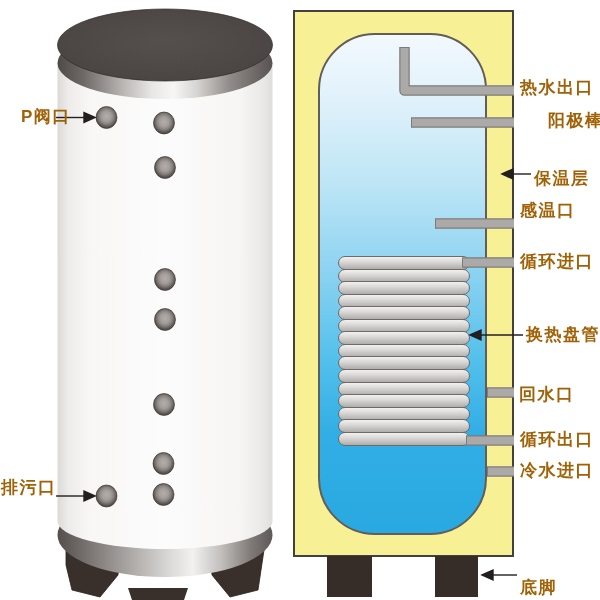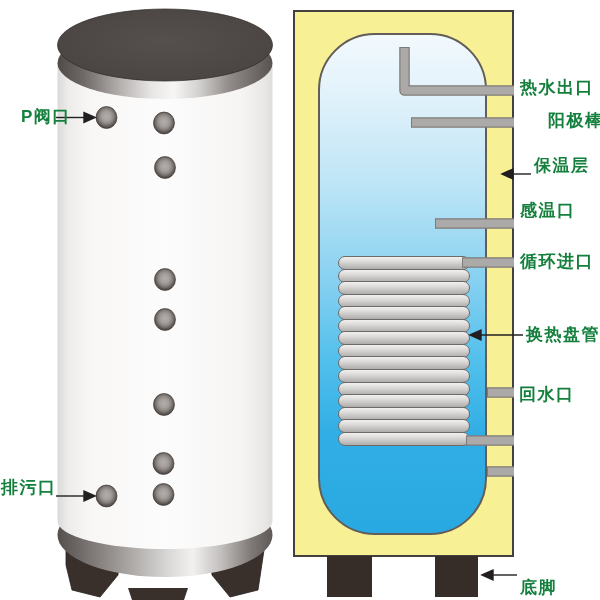--- a/index.html
+++ b/index.html
@@ -26,21 +26,21 @@
     background:linear-gradient(180deg,#F2F1F0 0%,#DBD9D8 40%,#AFADAC 100%);
   }
   .foot-r{position:absolute;top:556px;height:41px;background:#362D29;}
   .foot-r.f1{left:327px;width:45px;}
   .foot-r.f2{left:435px;width:43px;}
   
   .art{position:absolute;left:0;top:0;width:600px;height:600px;pointer-events:none;}
   
   .lbl{
     position:absolute;font-size:17px;line-height:20px;letter-spacing:1.5px;
-    color:#15803d;font-weight:600;white-space:nowrap;
+    color:#a16207;font-weight:600;white-space:nowrap;
   }
 </style>
 </head>
 <body>
 
 <div class="stage">
 
   <div class="yellow-box"></div>
   <div class="inner-tank"></div>
   <div class="coil">
@@ -171,19 +171,21 @@
         <path d="M482,575 L493,570 L493,580 Z"></path>
           <line x1="492" y1="575" x2="517" y2="575"></line>
       </g>
     </g>
   </svg>
 
   <div class="lbl" style="left:21px;top:107px">P阀口</div>
   <div class="lbl" style="left:1px;top:478px">排污口</div>
   <div class="lbl" style="left:520px;top:78px">热水出口</div>
   <div class="lbl" style="left:548px;top:111px">阳极棒</div>
-  <div class="lbl" style="left:534px;top:156px">保温层</div>
+  <div class="lbl" style="left:534px;top:169px">保温层</div>
   <div class="lbl" style="left:520px;top:201px">感温口</div>
   <div class="lbl" style="left:520px;top:252px">循环进口</div>
   <div class="lbl" style="left:526px;top:325px">换热盘管</div>
   <div class="lbl" style="left:519px;top:385px">回水口</div>
+  <div class="lbl" style="left:520px;top:430px">循环出口</div>
+  <div class="lbl" style="left:520px;top:461px">冷水进口</div>
   <div class="lbl" style="left:520px;top:578px">底脚</div>
 </div>
 
 </body></html>

